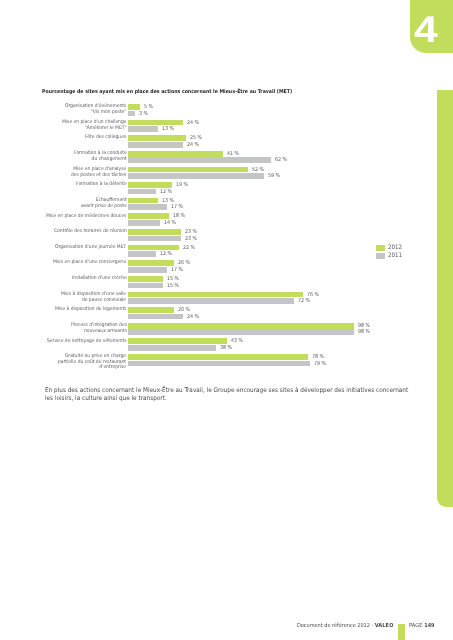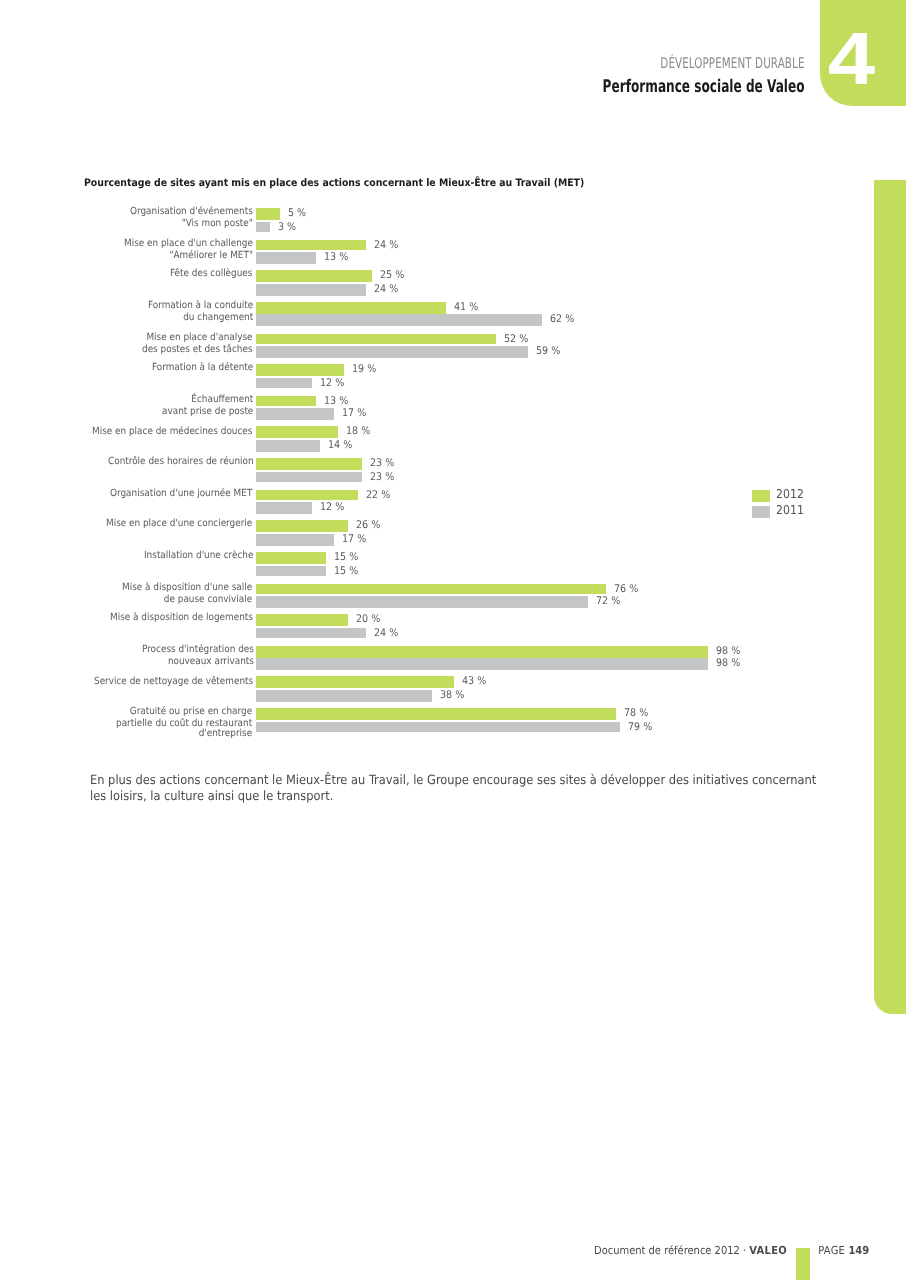--- a/index.html
+++ b/index.html
@@ -61,24 +61,20 @@
   .footer .pgnum{font-weight:bold;}
 </style>
 </head>
 <body>
 
 <div class="page">
 
   <div class="chapter-badge"></div>
   <div class="chapter-num">4</div>
 
-  <div class="hdr">
-    <div class="hdr-line"><span class="hdr-kicker">DÉVELOPPEMENT DURABLE</span></div>
-    <div class="hdr-line t2"><span class="hdr-title">Performance sociale de Valeo</span></div>
-  </div>
 
   <div class="side-strip"></div>
 
   <div class="chart-title">Pourcentage de sites ayant mis en place des actions concernant le Mieux-Être au Travail (MET)</div>
 
   <div class="chart" id="chart">
       <div class="rowlabel" style="right: 303.5px; top: 0.1px;">Organisation d'événements
 "Vis mon poste"</div>
       <div class="bar" style="left: 88px; top: 0px; width: 11.525px; background: rgb(194, 221, 92);"></div>
       <div class="val" style="left: 103.525px; top: 1px;">5 %</div>

